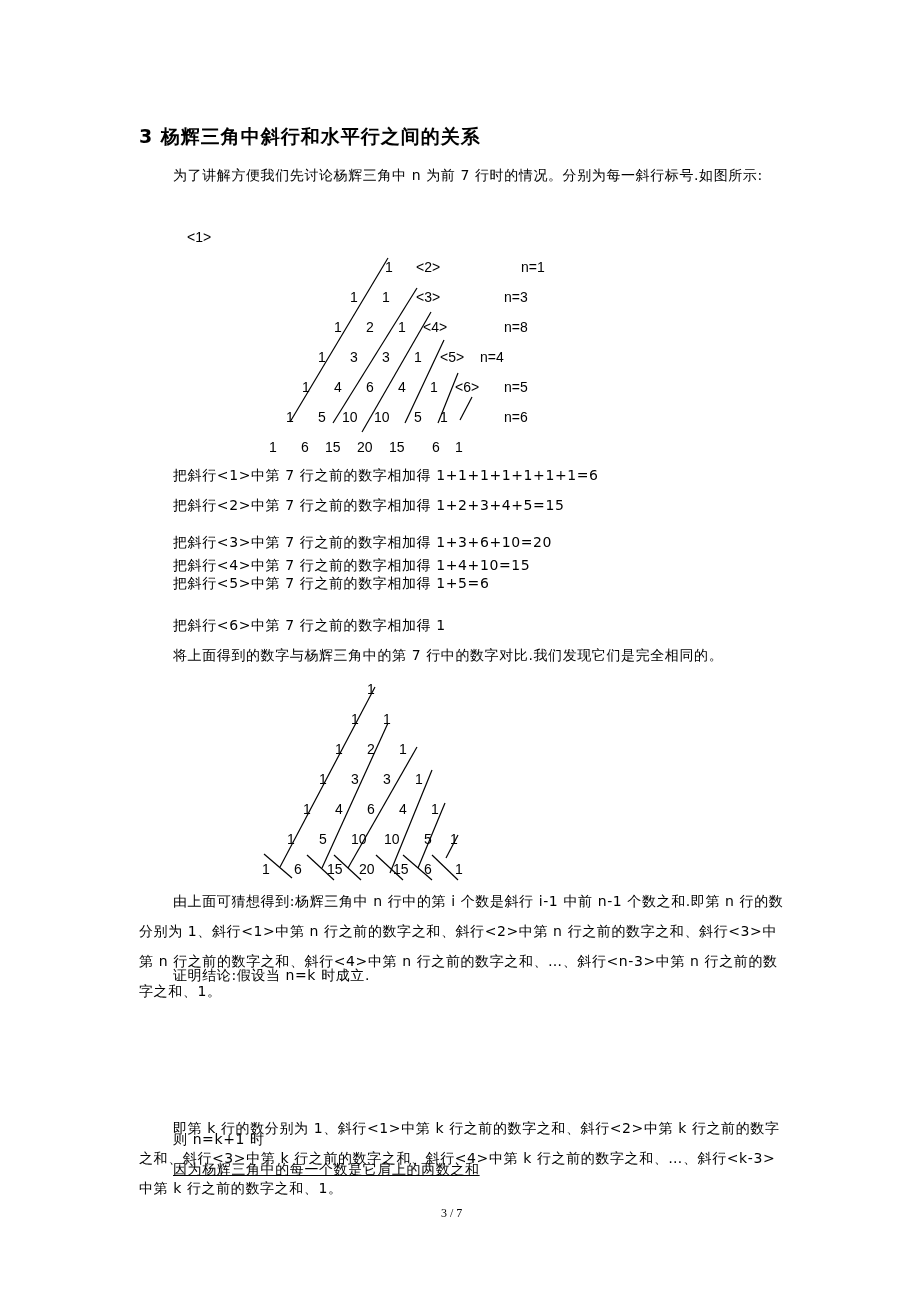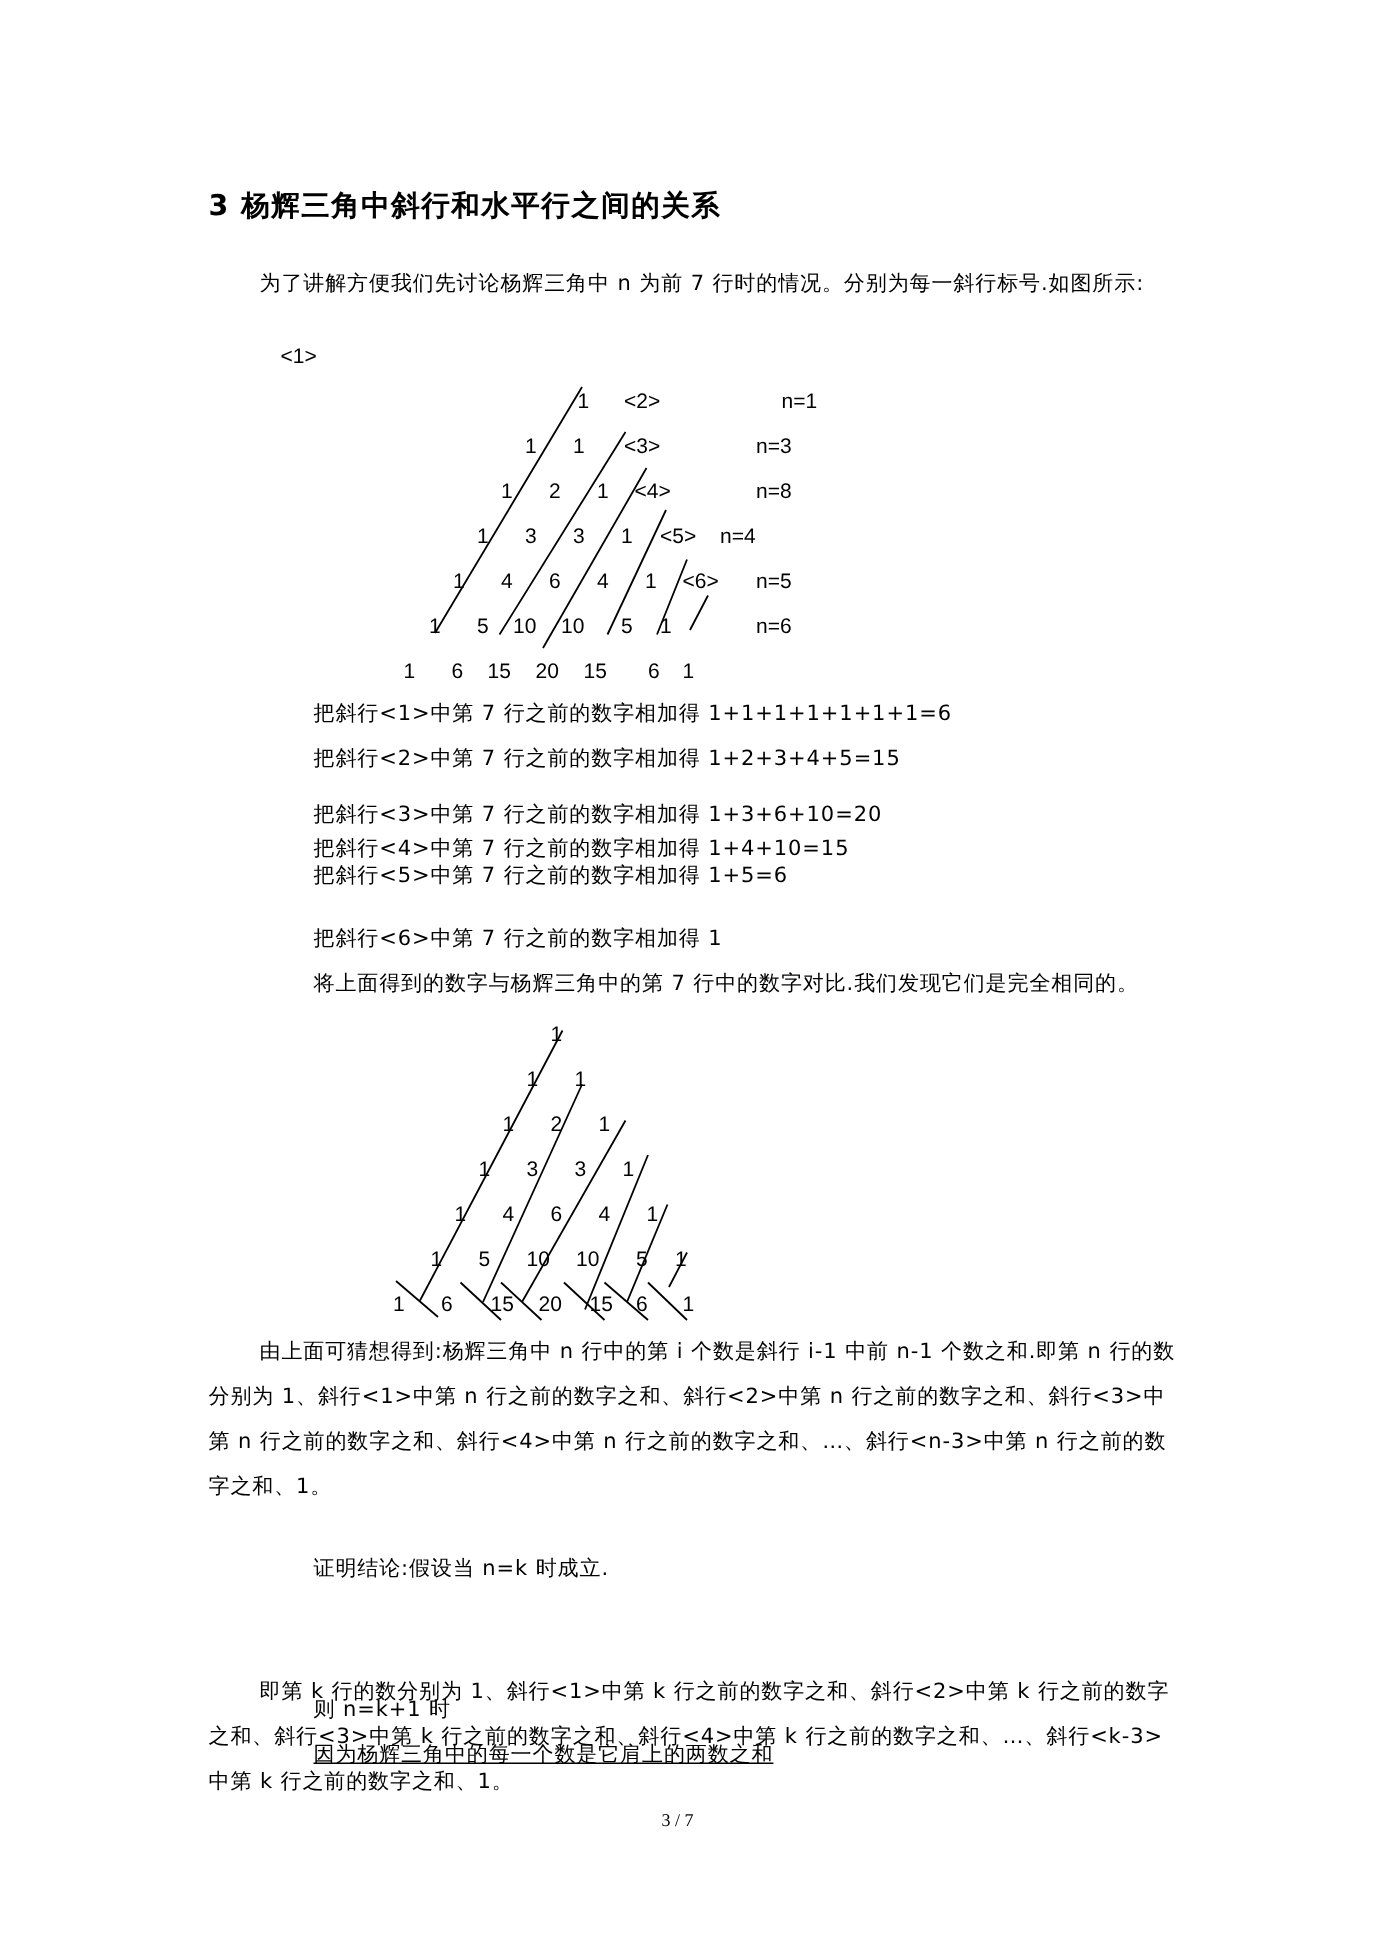--- a/index.html
+++ b/index.html
@@ -2,33 +2,33 @@
 <html><head>
 <meta charset="utf-8">
 <style>
   html, body { margin: 0; padding: 0; background: #ffffff; }
   body { width: 920px; height: 1302px; position: relative; overflow: hidden;
          font-family: "DejaVu Sans", "Liberation Sans", sans-serif; color: #000; }
   .abs { position: absolute; white-space: nowrap; }
   .heading { font-size: 19px; font-weight: bold; left: 139px; top: 124px; letter-spacing: 1px; }
   .p { font-size: 14px; line-height: 30px; left: 139px; width: 645px; white-space: normal; letter-spacing: 0.6px; }
   .indent { text-indent: 34px; }
-  .line { font-size: 14px; left: 173px; letter-spacing: 0.6px; margin-left: 36px; }
+  .line { font-size: 14px; left: 173px; letter-spacing: 0.6px; }
   .num { font-family: "Liberation Sans", sans-serif; font-size: 14px; }
   .footer { font-family: "Liberation Serif", serif; font-size: 12px; left: 441px; top: 1206px; }
   svg.diag { position: absolute; left: 0; top: 0; pointer-events: none; }
 </style>
 </head>
 <body>
 
 <div>
 
   <div class="abs heading">3 杨辉三角中斜行和水平行之间的关系</div>
 
-  <div class="abs p indent" style="top:174px;">为了讲解方便我们先讨论杨辉三角中 n 为前 7 行时的情况。分别为每一斜行标号.如图所示:</div>
+  <div class="abs p indent" style="top:160px;">为了讲解方便我们先讨论杨辉三角中 n 为前 7 行时的情况。分别为每一斜行标号.如图所示:</div>
 
   <div>
     <svg class="diag" width="920" height="1302">
       <g stroke="#000" stroke-width="1.2" fill="none">
         <line x1="388" y1="258" x2="290" y2="422"></line>
         <line x1="417" y1="288" x2="333" y2="423"></line>
         <line x1="431" y1="312" x2="362" y2="432"></line>
         <line x1="444" y1="340" x2="405" y2="423"></line>
         <line x1="458" y1="373" x2="438" y2="423"></line>
         <line x1="472" y1="397" x2="460" y2="420"></line>
@@ -140,19 +140,19 @@
     <span class="abs num" style="left:262px; top:861px;">1</span>
     <span class="abs num" style="left:294px; top:861px;">6</span>
     <span class="abs num" style="left:327px; top:861px;">15</span>
     <span class="abs num" style="left:359px; top:861px;">20</span>
     <span class="abs num" style="left:393px; top:861px;">15</span>
     <span class="abs num" style="left:424px; top:861px;">6</span>
     <span class="abs num" style="left:455px; top:861px;">1</span>
   </div>
 
   <div class="abs p indent" style="top:886px;">由上面可猜想得到:杨辉三角中 n 行中的第 i 个数是斜行 i-1 中前 n-1 个数之和.即第 n 行的数分别为 1、斜行&lt;1&gt;中第 n 行之前的数字之和、斜行&lt;2&gt;中第 n 行之前的数字之和、斜行&lt;3&gt;中第 n 行之前的数字之和、斜行&lt;4&gt;中第 n 行之前的数字之和、…、斜行&lt;n-3&gt;中第 n 行之前的数字之和、1。</div>
-  <div class="abs line" style="top:1037px;text-align:right;">证明结论:假设当 n=k 时成立.</div>
+  <div class="abs line" style="top:967px;text-align:right;">证明结论:假设当 n=k 时成立.</div>
   <div class="abs p indent" style="top:1068px;margin-top:45px;">即第 k 行的数分别为 1、斜行&lt;1&gt;中第 k 行之前的数字之和、斜行&lt;2&gt;中第 k 行之前的数字之和、斜行&lt;3&gt;中第 k 行之前的数字之和、斜行&lt;4&gt;中第 k 行之前的数字之和、…、斜行&lt;k-3&gt;中第 k 行之前的数字之和、1。</div>
   <div class="abs line" style="top:1131px;">则 n=k+1 时</div>
   <div class="abs line" style="top:1161px;text-decoration:underline;">因为杨辉三角中的每一个数是它肩上的两数之和</div>
 
   <div class="abs footer">3 / 7</div>
 </div>
 
 </body></html>

